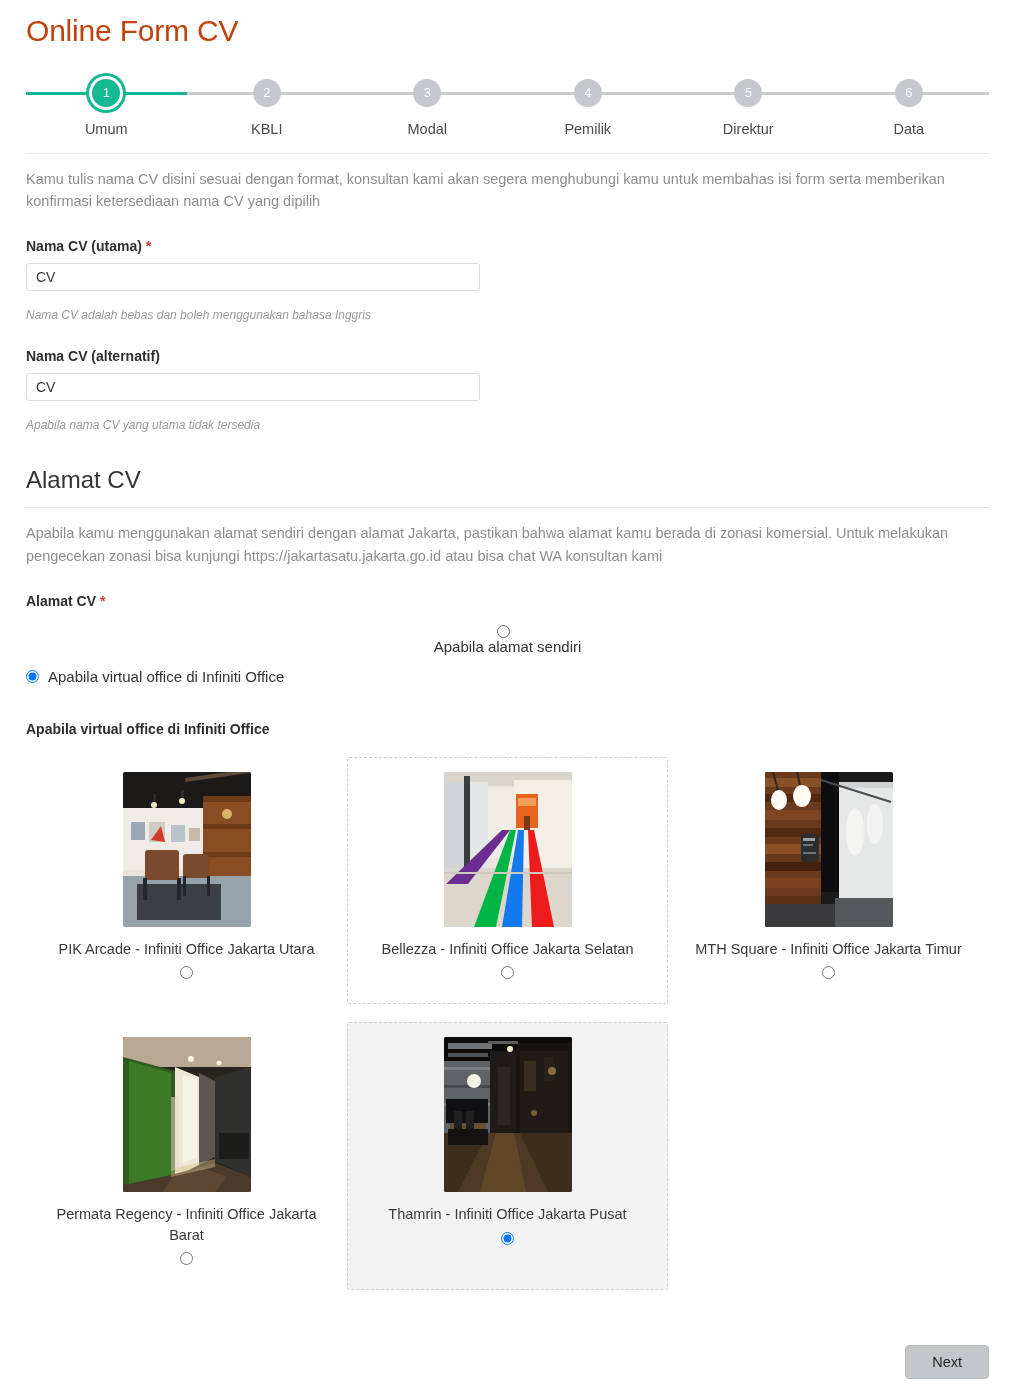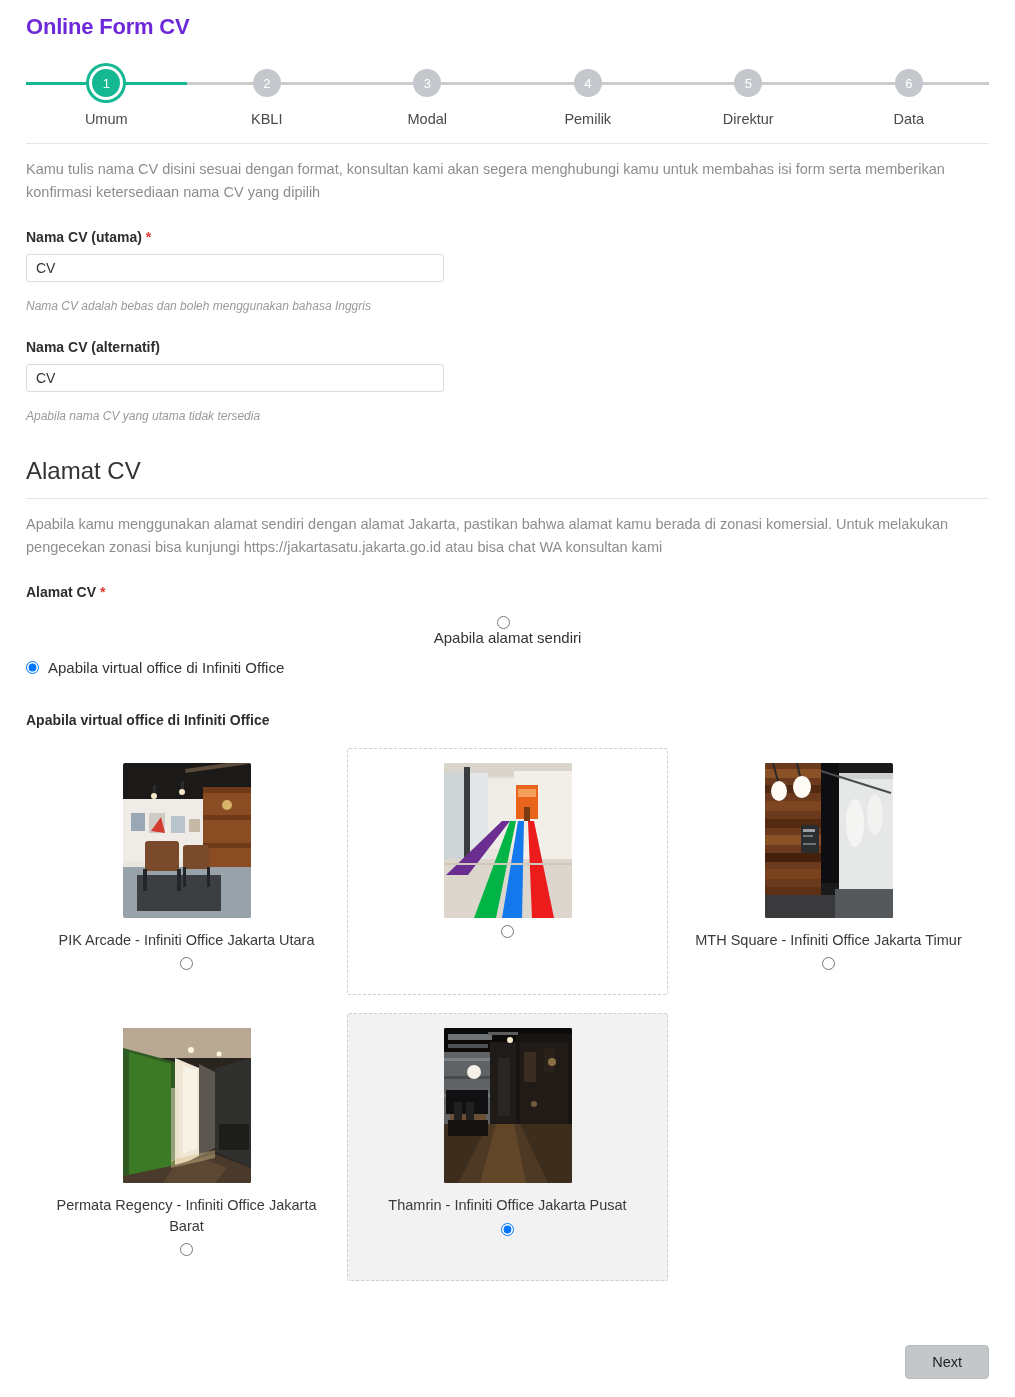--- a/index.html
+++ b/index.html
@@ -12,23 +12,23 @@
   }
   .page {
     width: 1015px;
     min-height: 1397px;
     padding: 0 26px 0 26px;
     position: relative;
   }
 
   
   .page-title {
-    font-size: 22px;
-    font-weight: 700;
-    color: #6d28d9;
+    font-size: 30px;
+    font-weight: 400;
+    color: #c2410c;
     margin: 14px 0 0 0;
     letter-spacing: -0.2px;
     line-height: 1.15;
   }
 
   
   .stepper {
     margin-top: 30px;
     display: flex;
     position: relative;
@@ -100,21 +100,21 @@
   .field-label {
     font-size: 14px;
     font-weight: 700;
     color: #2e2e2e;
     display: block;
     margin-bottom: 9px;
   }
   .req { color: #e23b2e; font-weight: 700; }
   .text-input {
     display: block;
-    width: 418px;
+    width: 454px;
     height: 28px;
     padding: 4px 9px;
     font-family: "Liberation Sans", sans-serif;
     font-size: 14px;
     color: #333333;
     background: #ffffff;
     border: 1px solid #dcdcdc;
     border-radius: 3px;
     outline: none;
   }
@@ -354,20 +354,21 @@
           <rect x="80" y="44" width="6" height="14" fill="#7a3b12"></rect>
           <rect x="0" y="96" width="128" height="59" fill="#ddd6cc"></rect>
           <polygon points="2,112 24,112 66,58 58,58" fill="#6b2d8f"></polygon>
           <polygon points="0,104 14,104 58,58 50,58" fill="#6b2d8f" opacity="0"></polygon>
           <polygon points="30,155 52,155 72,58 66,58" fill="#00b546"></polygon>
           <polygon points="58,155 78,155 80,58 74,58" fill="#1479ec"></polygon>
           <polygon points="88,155 110,155 90,58 84,58" fill="#ec1c1c"></polygon>
           <rect x="0" y="100" width="128" height="2" fill="#cfc8bd"></rect>
         </svg>
       </div>
+      <div class="office-name">Bellezza - Infiniti Office Jakarta Selatan</div>
       <div class="office-radio">
         <input type="radio" name="office" id="office1" style="">
       </div>
     </div>
 
     <div class="office-card">
       <div class="office-photo">
         <svg viewBox="0 0 128 155" preserveAspectRatio="none" aria-hidden="true">
           <rect x="0" y="0" width="128" height="155" fill="#1a1a1a"></rect>
           <rect x="0" y="0" width="56" height="148" fill="#6b3a1c"></rect>

